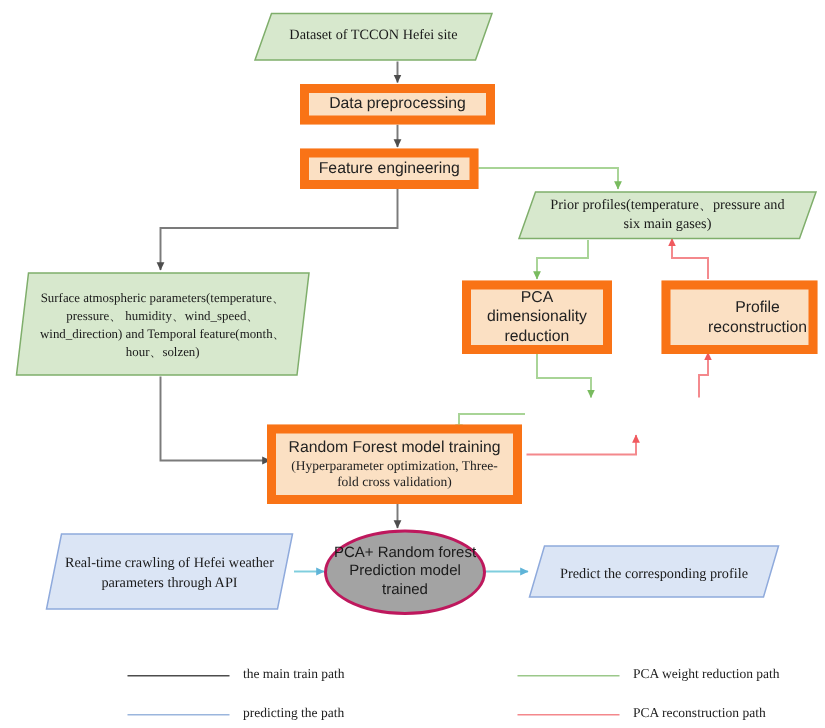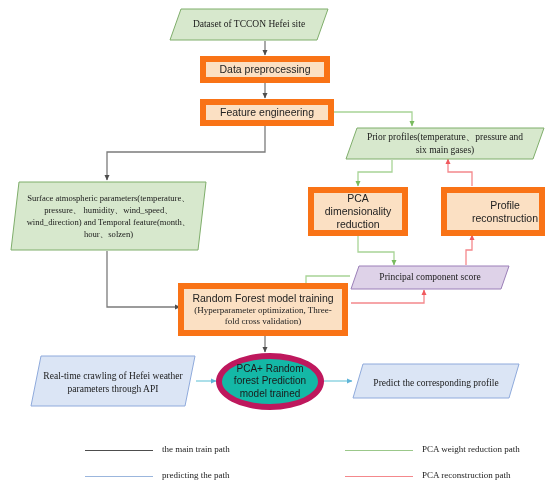--- a/index.html
+++ b/index.html
@@ -15,21 +15,21 @@
         font-family:"Liberation Sans", sans-serif;}
   .proc .txt{font-size:10.5px;color:#222;}
   .proc .sub{font-family:"Liberation Serif", serif;font-size:9px;display:block;}
   
   .para{position:absolute;z-index:2;}
   .para .shape{position:absolute;inset:0;}
   .para .label{position:absolute;inset:0;display:flex;align-items:center;
                justify-content:center;text-align:center;font-size:9.5px;line-height:1.3;
                padding:0 16px;box-sizing:border-box;}
   
-  .ellipse{background:#14b8a6;border:6px solid #be185d;border-radius:50%;
+  .ellipse{background:#a3a3a3;border:2px solid #be185d;border-radius:50%;
            font-family:"Liberation Sans", sans-serif;}
   .ellipse .txt{font-size:10px;}
   
   .legend{position:absolute;z-index:3;font-size:9px;color:#222;}
   .lg-line{position:absolute;height:0;border-top-width:1.4px;border-top-style:solid;}
   .lg-text{position:absolute;white-space:nowrap;}
 </style>
 </head>
 <body>
 
@@ -77,21 +77,21 @@
     <svg class="shape" viewBox="0 0 160 33" preserveAspectRatio="none">
       <polygon points="12,1 159,1 148,32 1,32" fill="#d7e8cd" stroke="#7fae6b" stroke-width="1"></polygon>
     </svg>
     <div class="label">Dataset of TCCON Hefei site</div>
   </div>
 
   <div class="node proc" style="left:200px;top:56px;width:130px;height:27px;">
     <span class="txt">Data preprocessing</span>
   </div>
 
-  <div class="node proc" style="left:200px;top:99px;width:134px;height:27px;">
+  <div class="node proc" style="left:200px;top:99px;width:119px;height:27px;">
     <span class="txt">Feature engineering</span>
   </div>
 
   <div class="para" style="left:345px;top:127px;width:200px;height:33px;">
     <svg class="shape" viewBox="0 0 200 33" preserveAspectRatio="none">
       <polygon points="12,1 199,1 188,32 1,32" fill="#d7e8cd" stroke="#7fae6b" stroke-width="1"></polygon>
     </svg>
     <div class="label">Prior profiles(temperature、pressure and six main gases)</div>
   </div>
 
@@ -103,26 +103,20 @@
   </div>
 
   <div class="node proc" style="left:308px;top:187px;width:100px;height:49px;">
     <span class="txt">PCA dimensionality reduction</span>
   </div>
 
   <div class="node proc" style="left:441px;top:187px;width:104px;height:49px;padding-left:24px;">
     <span class="txt">Profile reconstruction</span>
   </div>
 
-  <div class="para" style="left:350px;top:265px;width:160px;height:25px;">
-    <svg class="shape" viewBox="0 0 160 25" preserveAspectRatio="none">
-      <polygon points="9,1 159,1 151,24 1,24" fill="#ded2e8" stroke="#9b7fb8" stroke-width="1"></polygon>
-    </svg>
-    <div class="label" style="padding:0 8px;">Principal component score</div>
-  </div>
 
   <div class="node proc" style="left:178px;top:283px;width:170px;height:53px;flex-direction:column;">
     <span class="txt">Random Forest model training</span>
     <span class="txt sub">(Hyperparameter optimization, Three-fold cross validation)</span>
   </div>
 
   <div class="para" style="left:30px;top:355px;width:166px;height:56px;">
     <svg class="shape" viewBox="0 0 166 52" preserveAspectRatio="none">
       <polygon points="11,1 165,1 155,51 1,51" fill="#dbe5f5" stroke="#8faadc" stroke-width="1"></polygon>
     </svg>

